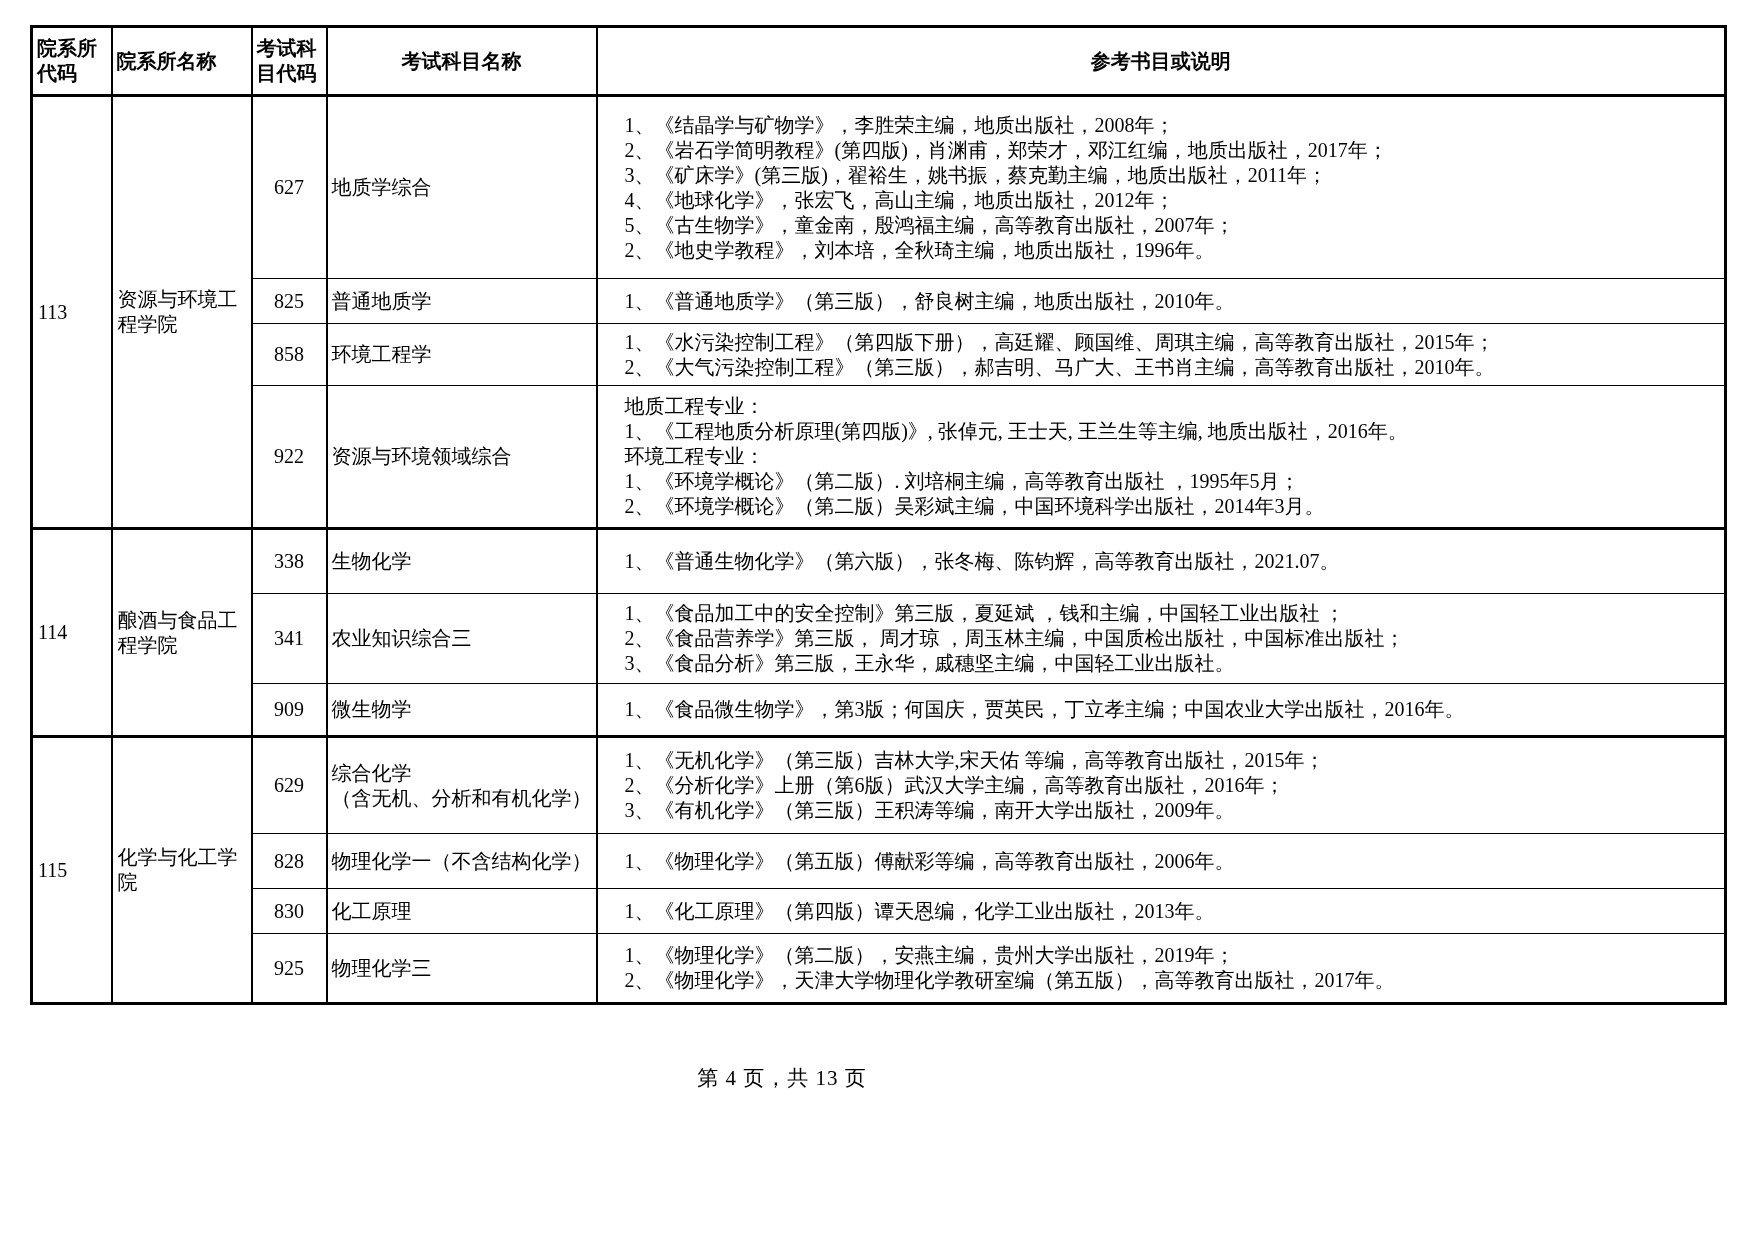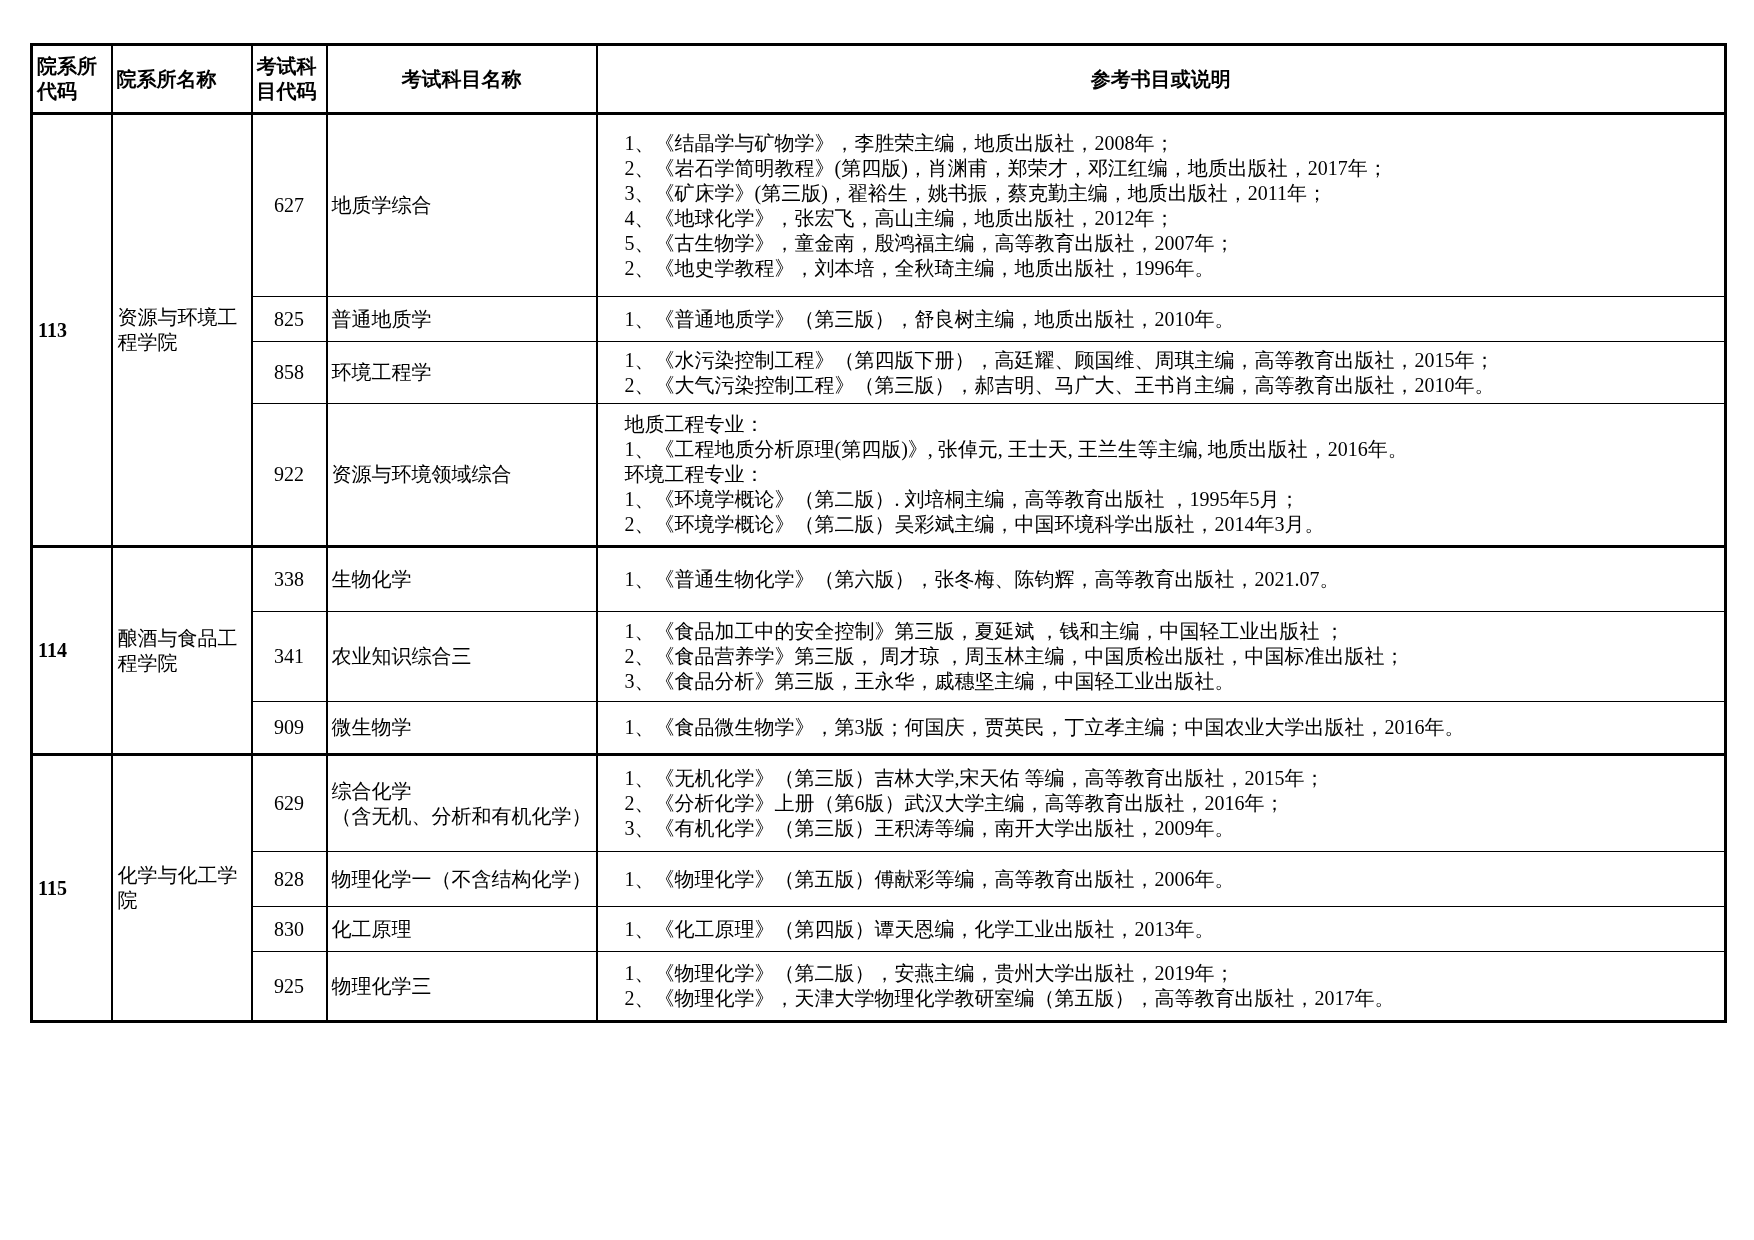--- a/index.html
+++ b/index.html
@@ -14,21 +14,21 @@
   .page {
     position: relative;
     width: 1754px;
     height: 1240px;
     background: #ffffff;
     overflow: hidden;
   }
   table.doc-table {
     position: absolute;
     left: 30px;
-    top: 43px;
+    top: 25px;
     width: 1694px;
     border-collapse: collapse;
     table-layout: fixed;
     border: 3px solid #000000;
     font-size: 20px;
   }
   th, td {
     border: 2px solid #000000;
     border-top-width: 1px;
     border-bottom-width: 1px;
@@ -40,21 +40,21 @@
   thead th {
     border-top-width: 3px;
     border-bottom-width: 3px;
     font-weight: bold;
     height: 62px;
   }
   tr.section-start td { border-top-width: 3px; }
   tbody tr:last-child td { border-bottom-width: 3px; }
   th.h-left { text-align: left; }
   th.h-center { text-align: center; }
-  td.dept-code { text-align: left; padding-left: 5px; font-weight: bold; }
+  td.dept-code { text-align: left; padding-left: 5px; }
   td.dept-name { text-align: left; padding-left: 5px; }
   td.subj-code { text-align: center; }
   td.subj-name { text-align: left; white-space: pre-wrap; }
   td.refs { text-align: left; padding-left: 27px; }
   td.refs .ref-line { white-space: pre-wrap; }
   .footer {
     position: absolute;
     top: 1064px;
     left: 0;
     width: 1564px;
@@ -181,14 +181,15 @@
           <td class="subj-code">925</td>
           <td class="subj-name">物理化学三</td>
           <td class="refs">
             <div class="ref-line">1、《物理化学》（第二版），安燕主编，贵州大学出版社，2019年；</div>
             <div class="ref-line">2、《物理化学》，天津大学物理化学教研室编（第五版），高等教育出版社，2017年。</div>
           </td>
         </tr>
       </tbody>
   </table>
 
+  <div class="footer">第 4 页，共 13 页</div>
 
 </div>
 
 </body></html>

